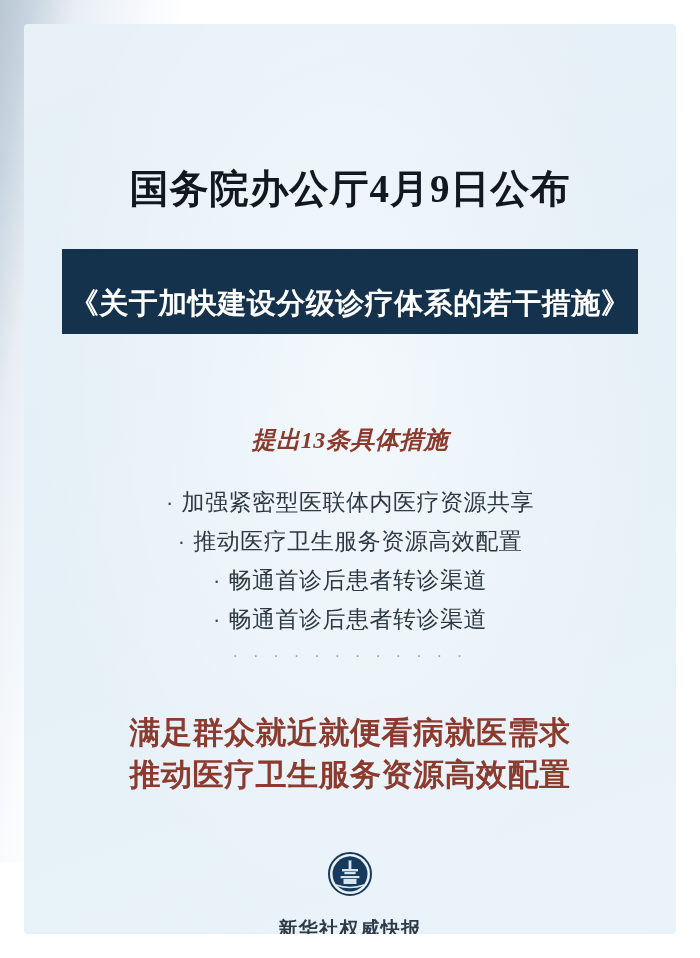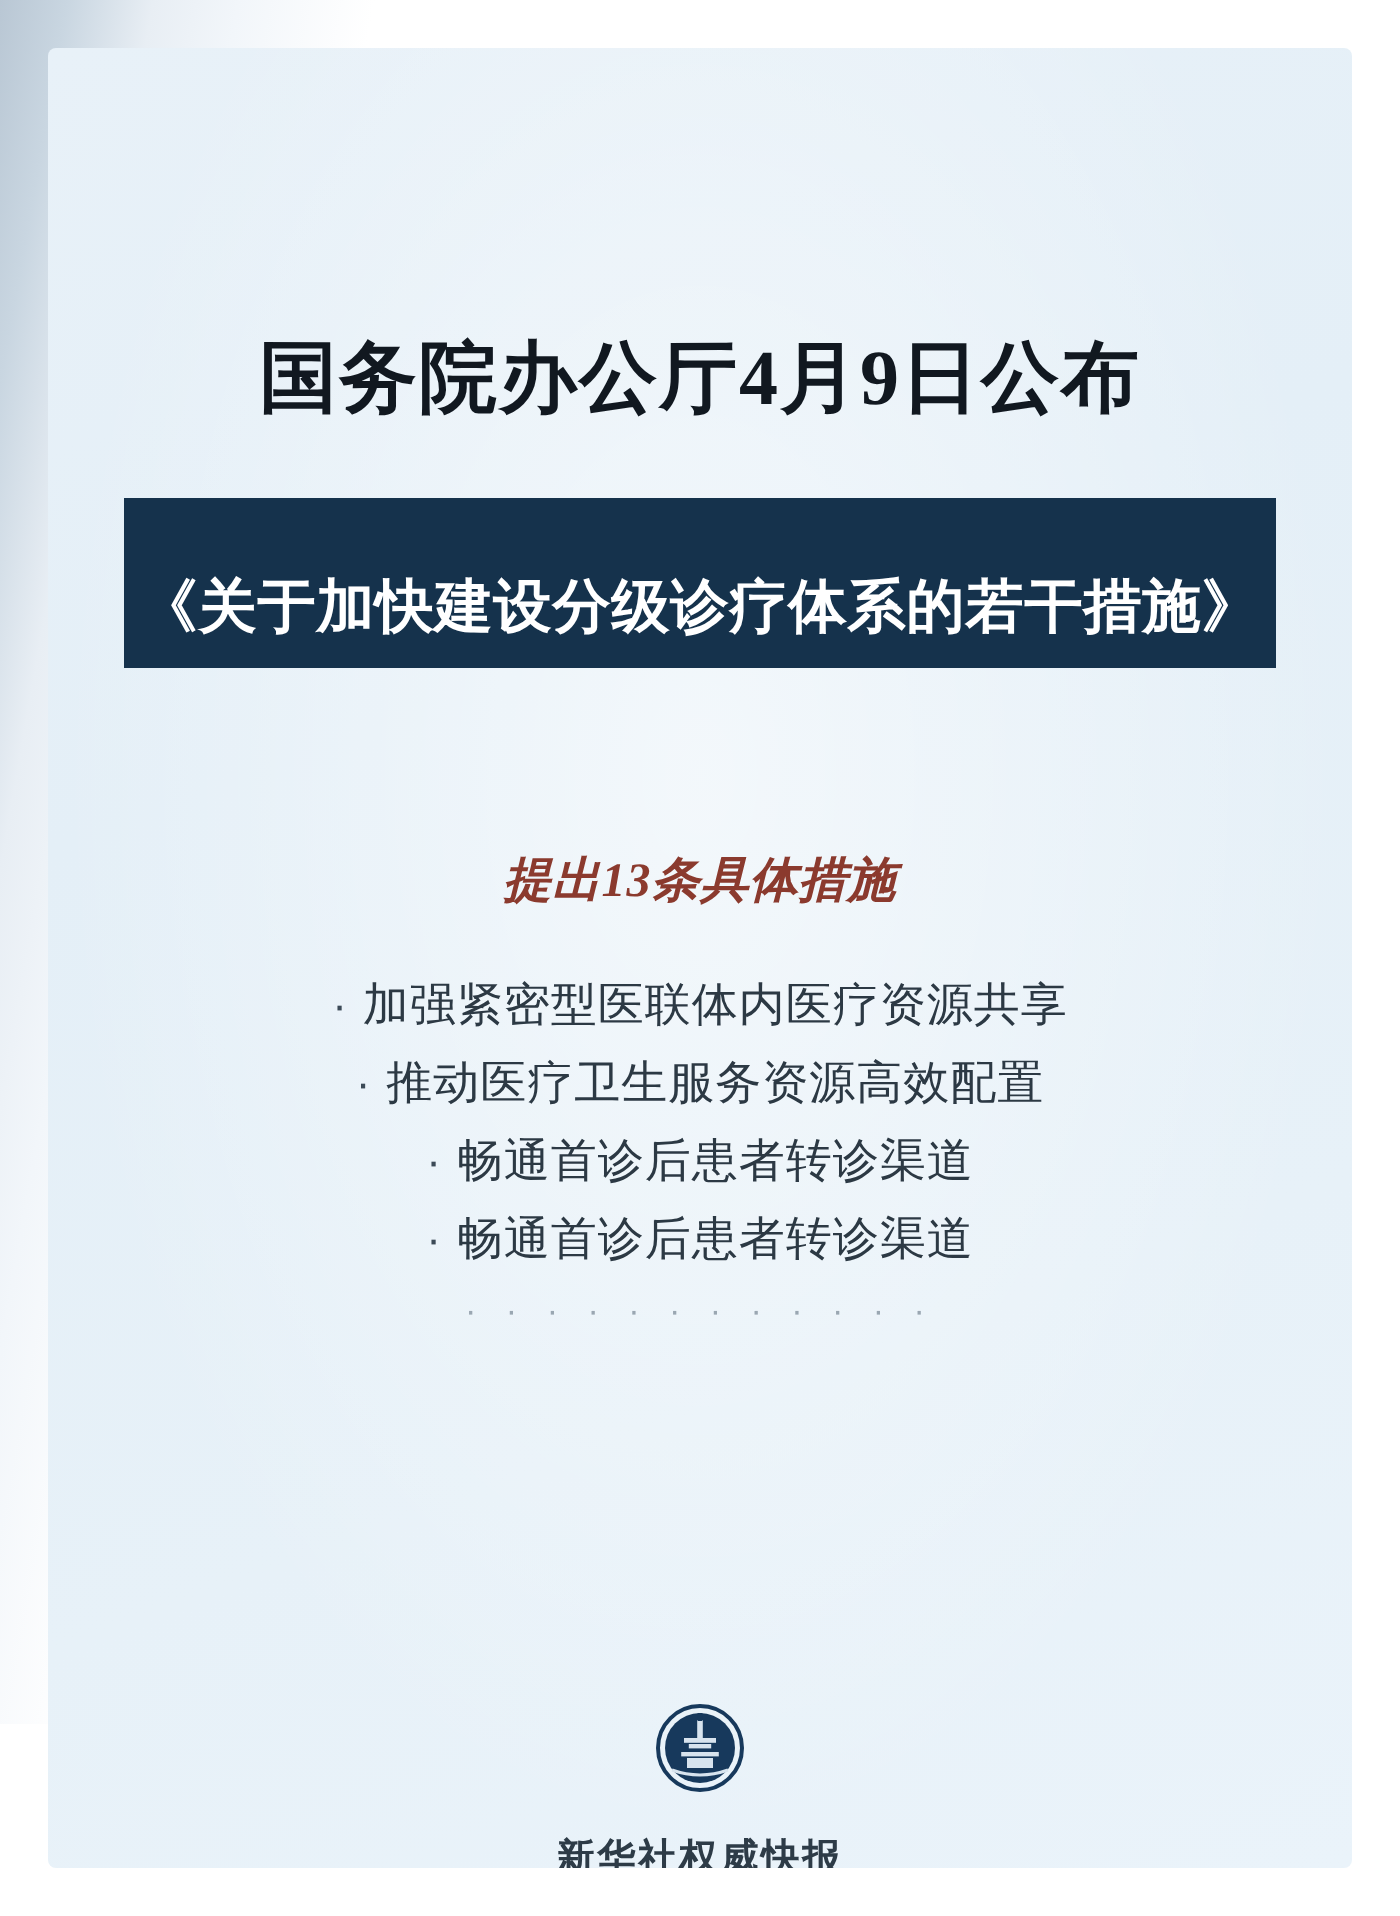--- a/index.html
+++ b/index.html
@@ -196,20 +196,24 @@
         <span class="bullet-text">畅通首诊后患者转诊渠道</span>
       </div>
       <div class="bullet">
         <span class="bullet-dot">·</span>
         <span class="bullet-text">畅通首诊后患者转诊渠道</span>
       </div>
     </div>
 
     <div class="ellipsis">· · · · · · · · · · · ·</div>
 
+    <div class="closing">
+      <div class="closing-line">满足群众就近就便看病就医需求</div>
+      <div class="closing-line">推动医疗卫生服务资源高效配置</div>
+    </div>
 
     <div class="logo-wrap">
       <span class="logo">
         <svg width="44" height="44" viewBox="0 0 44 44" xmlns="http://www.w3.org/2000/svg">
           <circle cx="22" cy="22" r="21" fill="none" stroke="#17395c" stroke-width="2"></circle>
           <circle cx="22" cy="22" r="17.5" fill="#17395c"></circle>
           <rect x="20.6" y="8" width="2.8" height="9" fill="#d8e4ee"></rect>
           <rect x="14" y="17" width="16" height="2.4" fill="#d8e4ee"></rect>
           <rect x="16.4" y="20" width="11.2" height="2.2" fill="#d8e4ee"></rect>
           <rect x="12.6" y="24" width="18.8" height="2.2" fill="#d8e4ee"></rect>

